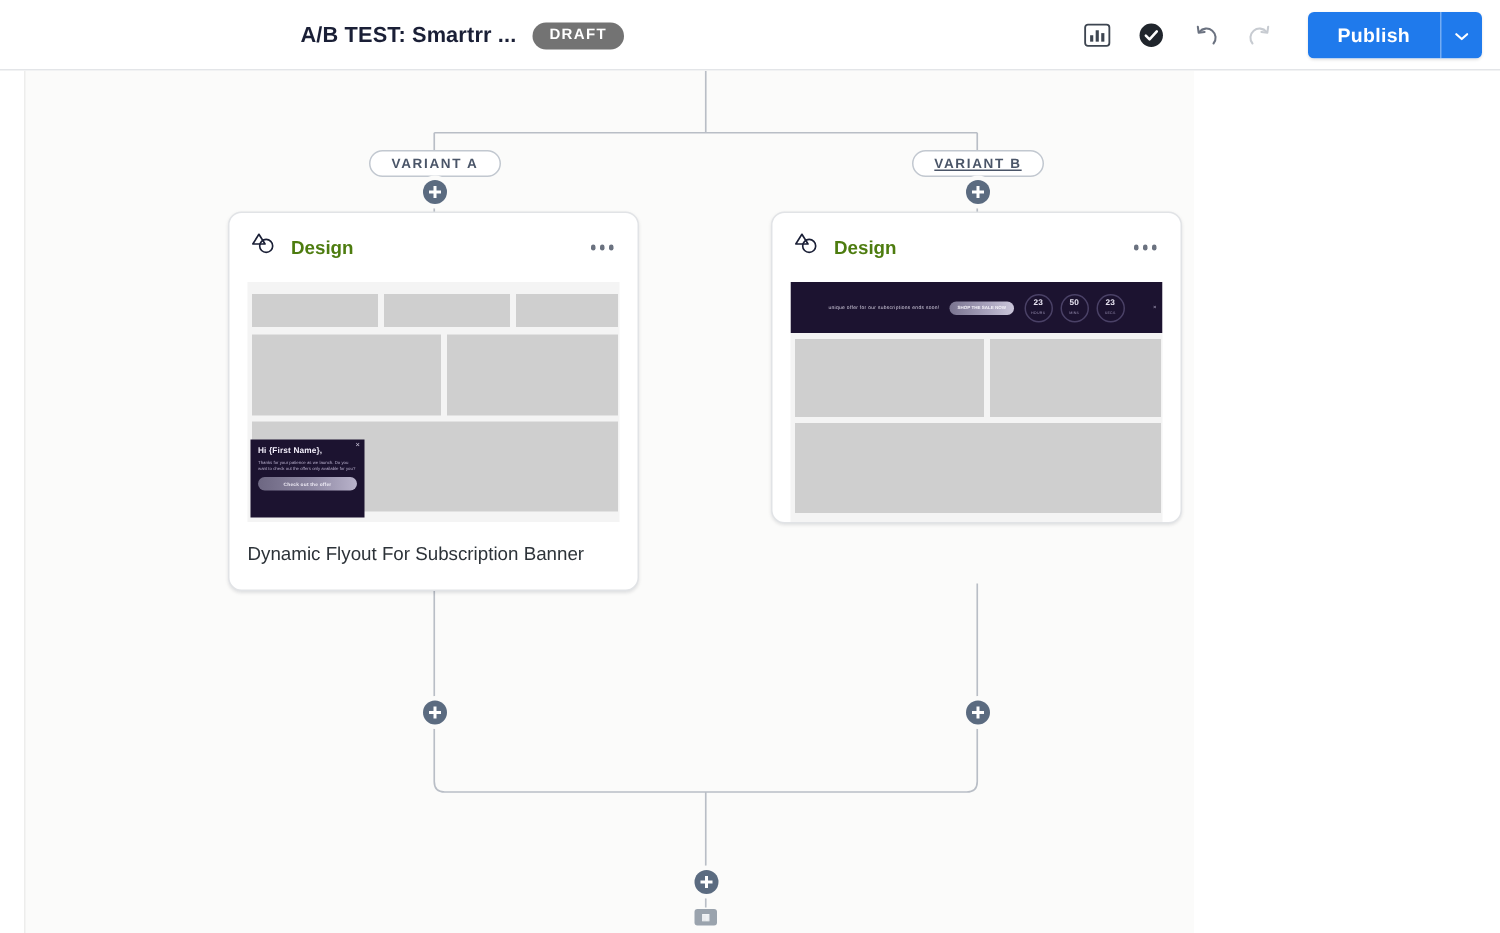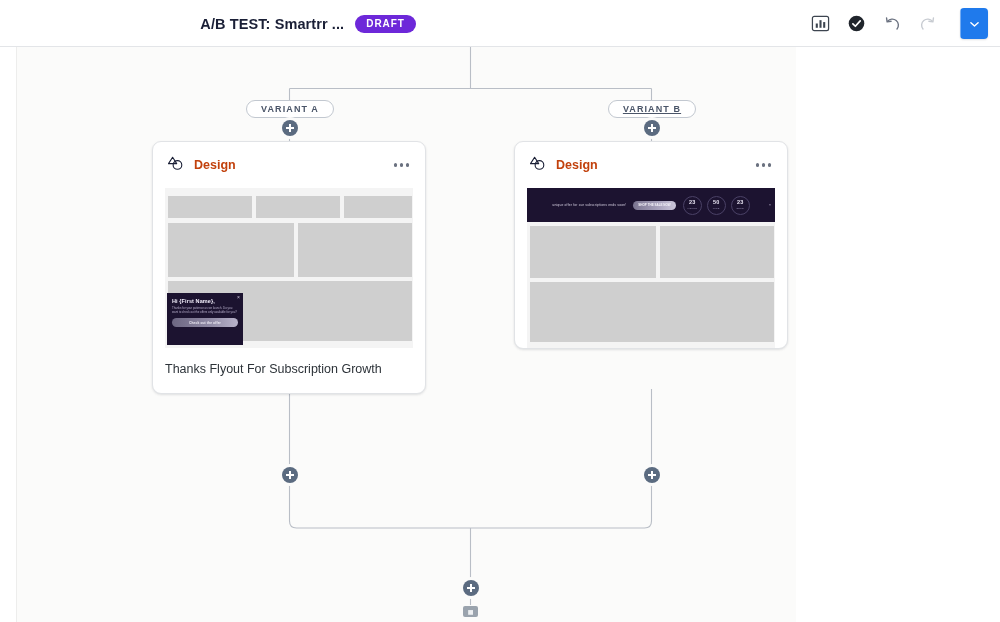--- a/index.html
+++ b/index.html
@@ -39,21 +39,21 @@
     pointer-events: auto;
   }
   .doc-title {
     font-size: 14.5px;
     font-weight: bold;
     color: #1a1f36;
     letter-spacing: .1px;
     white-space: nowrap;
   }
   .status-badge {
-    background: #6d28d9;
+    background: #737373;
     color: #ffffff;
     font-size: 10px;
     font-weight: bold;
     letter-spacing: .9px;
     padding: 4px 11px 4px 11px;
     border-radius: 11px;
     line-height: 1;
   }
 
   .topbar-actions {
@@ -181,21 +181,21 @@
   .card-head {
     height: 46px;
     display: flex;
     align-items: center;
     padding: 0 14px;
     gap: 10px;
   }
   .card-head-title {
     font-size: 12.5px;
     font-weight: bold;
-    color: #c2410c;
+    color: #4d7c0f;
     flex: 1;
   }
   .dots {
     display: flex;
     gap: 2.5px;
     padding: 6px 2px;
     cursor: pointer;
   }
   .dots span {
     width: 3.5px; height: 3.5px;
@@ -377,20 +377,21 @@
     <button class="icon-btn">
       <span>
         <svg width="20" height="20" viewBox="0 0 22 22">
           <path d="M5.5 16.5 A6.6 6.6 0 1 1 15.8 8.0" fill="none" stroke="#c7cbd1" stroke-width="1.5" stroke-linecap="round"></path>
           <path d="M17.0 4.2 L16.4 8.6 L12.0 8.0" fill="none" stroke="#c7cbd1" stroke-width="1.5" stroke-linecap="round" stroke-linejoin="round"></path>
         </svg>
       </span>
     </button>
 
     <div class="publish-group">
+      <button class="publish-btn">Publish</button>
       <button class="publish-caret">
         <span>
           <svg width="9" height="7" viewBox="0 0 10 7">
             <path d="M1 1.6 L5 5.2 L9 1.6" fill="none" stroke="#ffffff" stroke-width="1.6" stroke-linecap="round" stroke-linejoin="round"></path>
           </svg>
         </span>
       </button>
     </div>
 
   </div>
@@ -460,21 +461,21 @@
       <div class="sk" style="left:3px;  top:93px; width:244px; height:60px;"></div>
 
       <div class="flyout">
         <div class="flyout-close">×</div>
         <div class="flyout-title">Hi {First Name},</div>
         <div class="flyout-body">Thanks for your patience as we launch. Do you want to check out the offers only available for you?</div>
         <div class="flyout-btn">Check out the offer</div>
       </div>
     </div>
 
-    <div class="card-caption">Thanks Flyout For Subscription Growth</div>
+    <div class="card-caption">Dynamic Flyout For Subscription Banner</div>
   </div>
 
   <div class="card" style="left:514px; top:94px;">
     <div class="card-head">
       <span>
         <svg width="17" height="17" viewBox="0 0 20 20">
           <path d="M6.6 2.6 L11.4 10.2 L1.8 10.2 Z" fill="none" stroke="#1a1f36" stroke-width="1.3" stroke-linejoin="round"></path>
           <circle cx="12.3" cy="11.7" r="5.1" fill="none" stroke="#1a1f36" stroke-width="1.3"></circle>
         </svg>
       </span>

